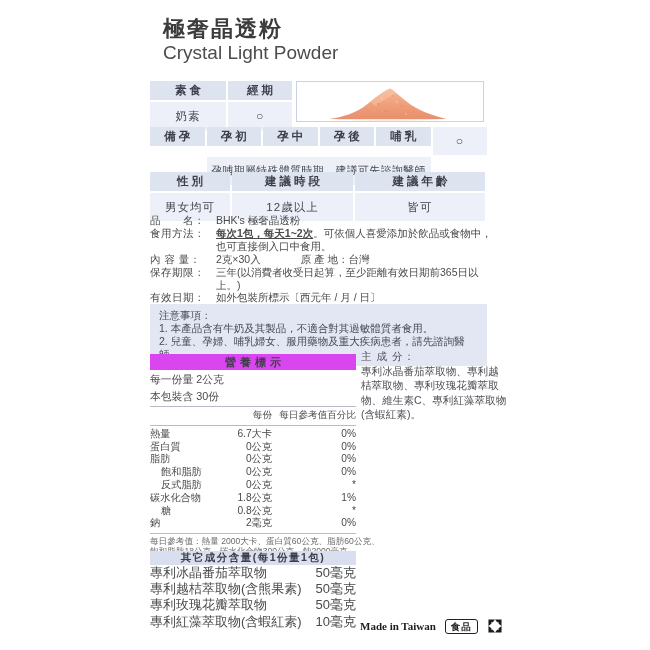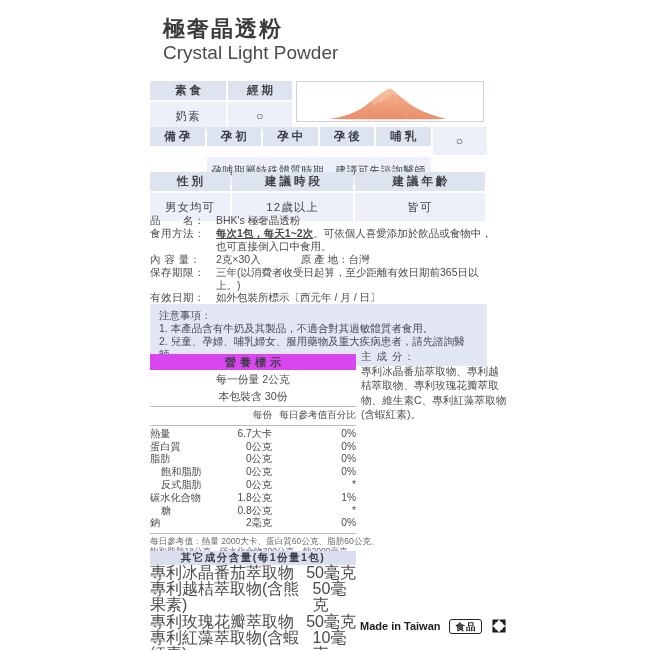--- a/index.html
+++ b/index.html
@@ -32,42 +32,42 @@
   .bu{font-weight:bold;text-decoration:underline;}
   .indent2{margin-left:66px;}
   .origin{margin-left:40px;}
 
   
   .notice{position:absolute;left:150px;top:304px;width:337px;background:#e3e7f3;box-sizing:border-box;padding:5px 8px 5px 9px;font-size:10.5px;line-height:13px;color:#474a55;}
 
   
   .nutri{position:absolute;left:150px;top:354px;width:206px;}
   .nut-bar{background:#d946ef;height:16px;display:flex;align-items:center;justify-content:center;font-size:11px;font-weight:bold;letter-spacing:4px;text-indent:4px;color:#3d3f48;}
-  .nut-serv{font-size:10.8px;line-height:13.5px;margin-top:3px;color:#4a4a4a;text-align:center;}
+  .nut-serv{font-size:10.8px;line-height:13.5px;margin-top:3px;color:#4a4a4a;}
   .nut-hr{border-top:1px solid #b9bcc6;margin-top:3px;}
   .nut-grid{display:grid;grid-template-columns:1fr 56px 84px;font-size:10.2px;line-height:12.8px;}
   .nut-grid .a,.nut-grid .d{text-align:right;}
   .nut-head{font-size:9.6px;margin-top:2px;}
   .nut-rows{margin-top:2px;}
   .ind .n{padding-left:11px;}
   .nut-foot{font-size:8.6px;line-height:9.8px;color:#6b6b6b;margin-top:3px;white-space:nowrap;}
 
   
   .main-ing{position:absolute;left:361px;top:349px;width:147px;font-size:10.6px;line-height:14.6px;color:#4e4e56;}
   .mi-title{letter-spacing:1px;}
 
   
   .other{position:absolute;left:150px;top:551px;width:206px;}
   .oi-bar{background:#d9dfee;height:14px;display:flex;align-items:center;justify-content:center;font-size:10.5px;font-weight:bold;letter-spacing:1.5px;color:#3d3f48;}
-  .oi-row{display:flex;justify-content:space-between;font-size:16px;line-height:16.2px;color:#4a4a4a;}
+  .oi-row{display:flex;justify-content:space-between;font-size:13px;line-height:16.2px;color:#4a4a4a;}
   .oi-row:first-of-type{margin-top:3px;}
 
   
   .footer{position:absolute;left:360px;top:618px;display:flex;align-items:center;gap:9px;}
-  .made{font-size:11px;font-weight:bold;color:#1d1d1d;}
+  .made{font-size:11px;font-weight:bold;color:#1d1d1d;font-family:Liberation Serif, serif;}
   .food-badge{border:1.5px solid #222;border-radius:3px;font-size:9.5px;font-weight:bold;color:#1d1d1d;padding:0 5px;height:13px;line-height:13px;letter-spacing:1px;}
 </style>
 </head>
 <body>
 
 <div class="page">
 
   <div class="title-zh">極奢晶透粉</div>
   <div class="title-en">Crystal Light Powder</div>
 

